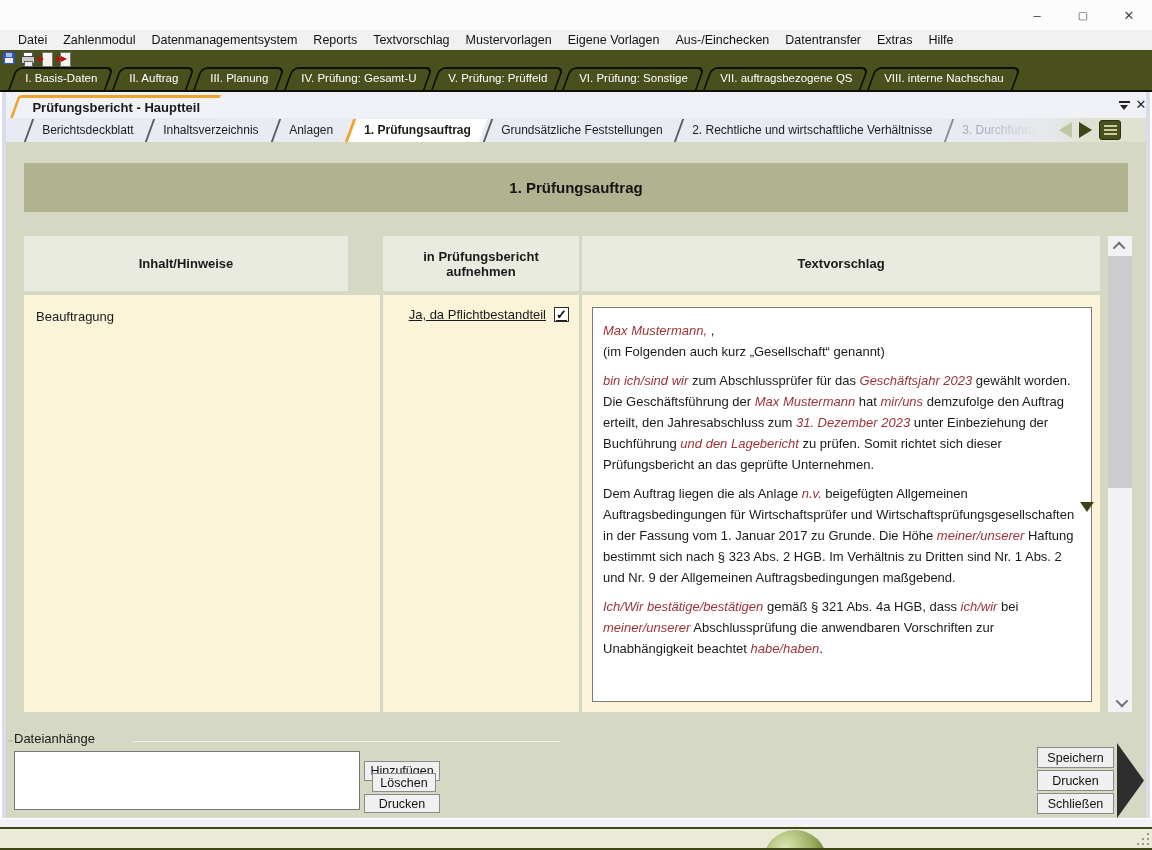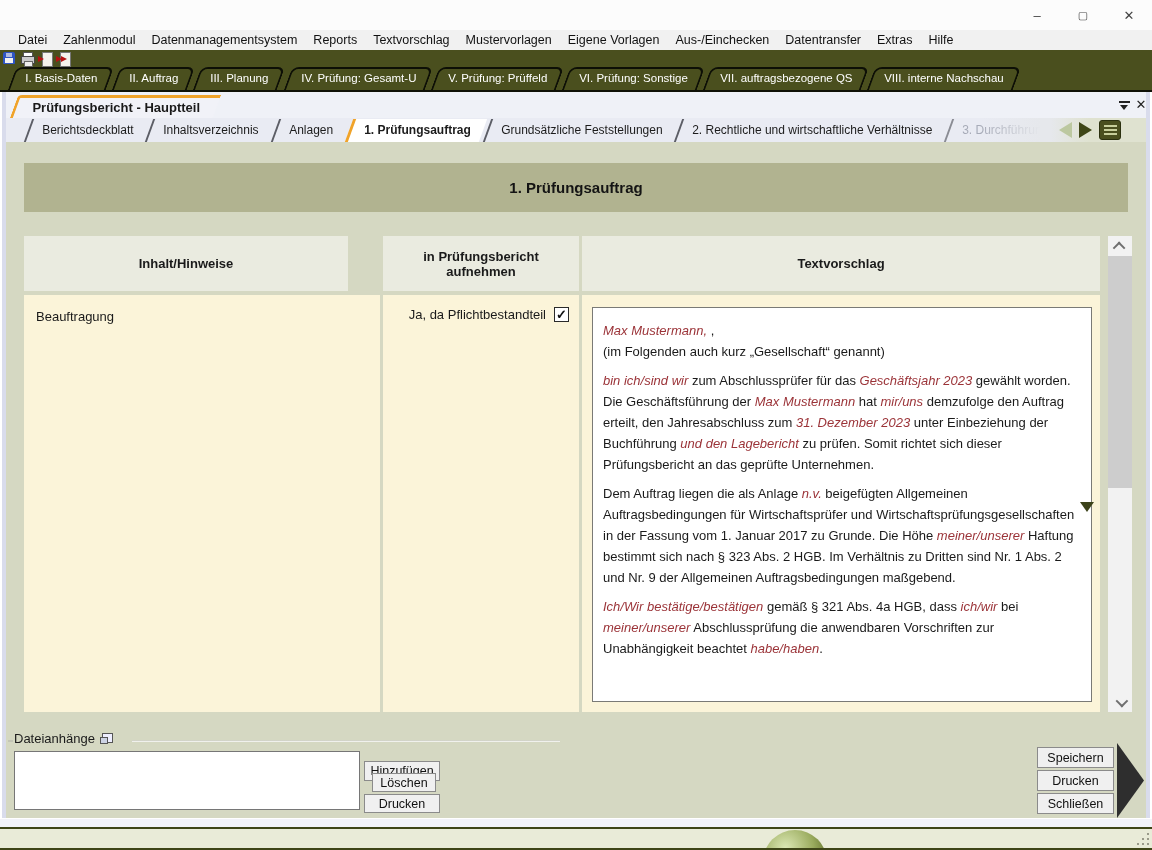--- a/index.html
+++ b/index.html
@@ -78,21 +78,21 @@
   
   .mainarea{position:absolute;left:6px;top:142px;width:1140px;height:676px;background:#d5d8c2;}
   .pagetitle{position:absolute;left:24px;top:163px;width:1104px;height:49px;background:#b1b390;
         display:flex;align-items:center;justify-content:center;font-size:15px;font-weight:bold;color:#141414;}
   .thead{position:absolute;top:236px;height:55px;background:#eaebe0;display:flex;align-items:center;
         justify-content:center;text-align:center;font-size:13px;font-weight:bold;}
   .th1{left:24px;width:324px;} .th2{left:383px;width:196px;} .th2 .thlabel{width:140px;} .th3{left:582px;width:518px;}
   .tcell{position:absolute;top:295px;height:417px;background:#fbf4d9;box-sizing:border-box;}
   .tc1{left:24px;width:356px;padding:14px 0 0 12px;font-size:13px;}
   .tc2{left:383px;width:196px;}
-  .tc2-row{display:flex;justify-content:flex-end;align-items:center;gap:8px;padding:12px 10px 0 0;font-size:13px;}
+  .tc2-row{display:flex;justify-content:flex-end;align-items:center;gap:8px;padding:12px 10px 0 0;font-size:13px;text-decoration:underline;}
   .checkbox{width:15px;height:15px;background:#fff;border:1.5px solid #2a2a2a;box-sizing:border-box;
         display:flex;align-items:center;justify-content:center;font-size:13px;font-weight:bold;color:#111;line-height:1;}
   .tc3{left:582px;width:518px;}
   .textbox{position:absolute;left:592px;top:307px;width:500px;height:395px;background:#fff;
         border:1px solid #7a7a76;box-sizing:border-box;padding:4px 10px 0 10px;overflow:hidden;
         font-size:13px;line-height:21px;color:#1a1a1a;}
   .para{white-space:normal;}
   .para.blank{height:8px;overflow:hidden;}
   .red-var{color:#9b3338;font-style:italic;}
   .fieldmarker{position:absolute;left:1080px;top:502px;width:0;height:0;
@@ -101,21 +101,21 @@
   
   .vscroll{position:absolute;left:1108px;top:236px;width:24px;height:476px;background:#f2f2f2;}
   .sbtn{position:absolute;left:0;width:24px;height:20px;display:flex;align-items:center;justify-content:center;}
   .sbtn.up{top:0;} .sbtn.down{bottom:0;}
   .chev{width:7px;height:7px;border-left:2px solid #6f6f6f;border-top:2px solid #6f6f6f;}
   .chev.upc{transform:rotate(45deg) translateY(2px);}
   .chev.downc{transform:rotate(225deg) translateY(2px);}
   .sthumb{position:absolute;left:0;top:20px;width:24px;height:232px;background:#cdcdcd;}
 
   
-  .attach-label{position:absolute;left:14px;top:731px;font-size:13px;display:flex;align-items:center;gap:5px;}
+  .attach-label{position:absolute;left:14px;top:731px;font-size:13px;display:flex;align-items:center;gap:5px;flex-direction:column;}
   .attach-icon{position:relative;width:12px;height:11px;display:inline-block;}
   .attach-icon::before{content:"";position:absolute;left:2px;top:0;width:9px;height:8px;border:1px solid #555;background:#eef;}
   .attach-icon::after{content:"";position:absolute;left:0;top:4px;width:6px;height:5px;border:1px solid #555;background:#cdd3e4;}
   .attach-dash{position:absolute;left:8px;top:740px;width:5px;height:2px;background:#c3c5b5;}
   .attach-line{position:absolute;left:132px;top:740px;width:428px;height:2px;
         background:linear-gradient(#c3c5b5,#ffffff);}
   .attach-list{position:absolute;left:14px;top:751px;width:346px;height:59px;background:#fff;border:1px solid #767676;box-sizing:border-box;}
   .btn{position:absolute;background:#f0f0f0;border:1px solid #8b8b8b;box-sizing:border-box;
         display:flex;align-items:center;justify-content:center;font-size:12.5px;color:#111;}
   .b-add{left:364px;top:761px;width:76px;height:20px;}

